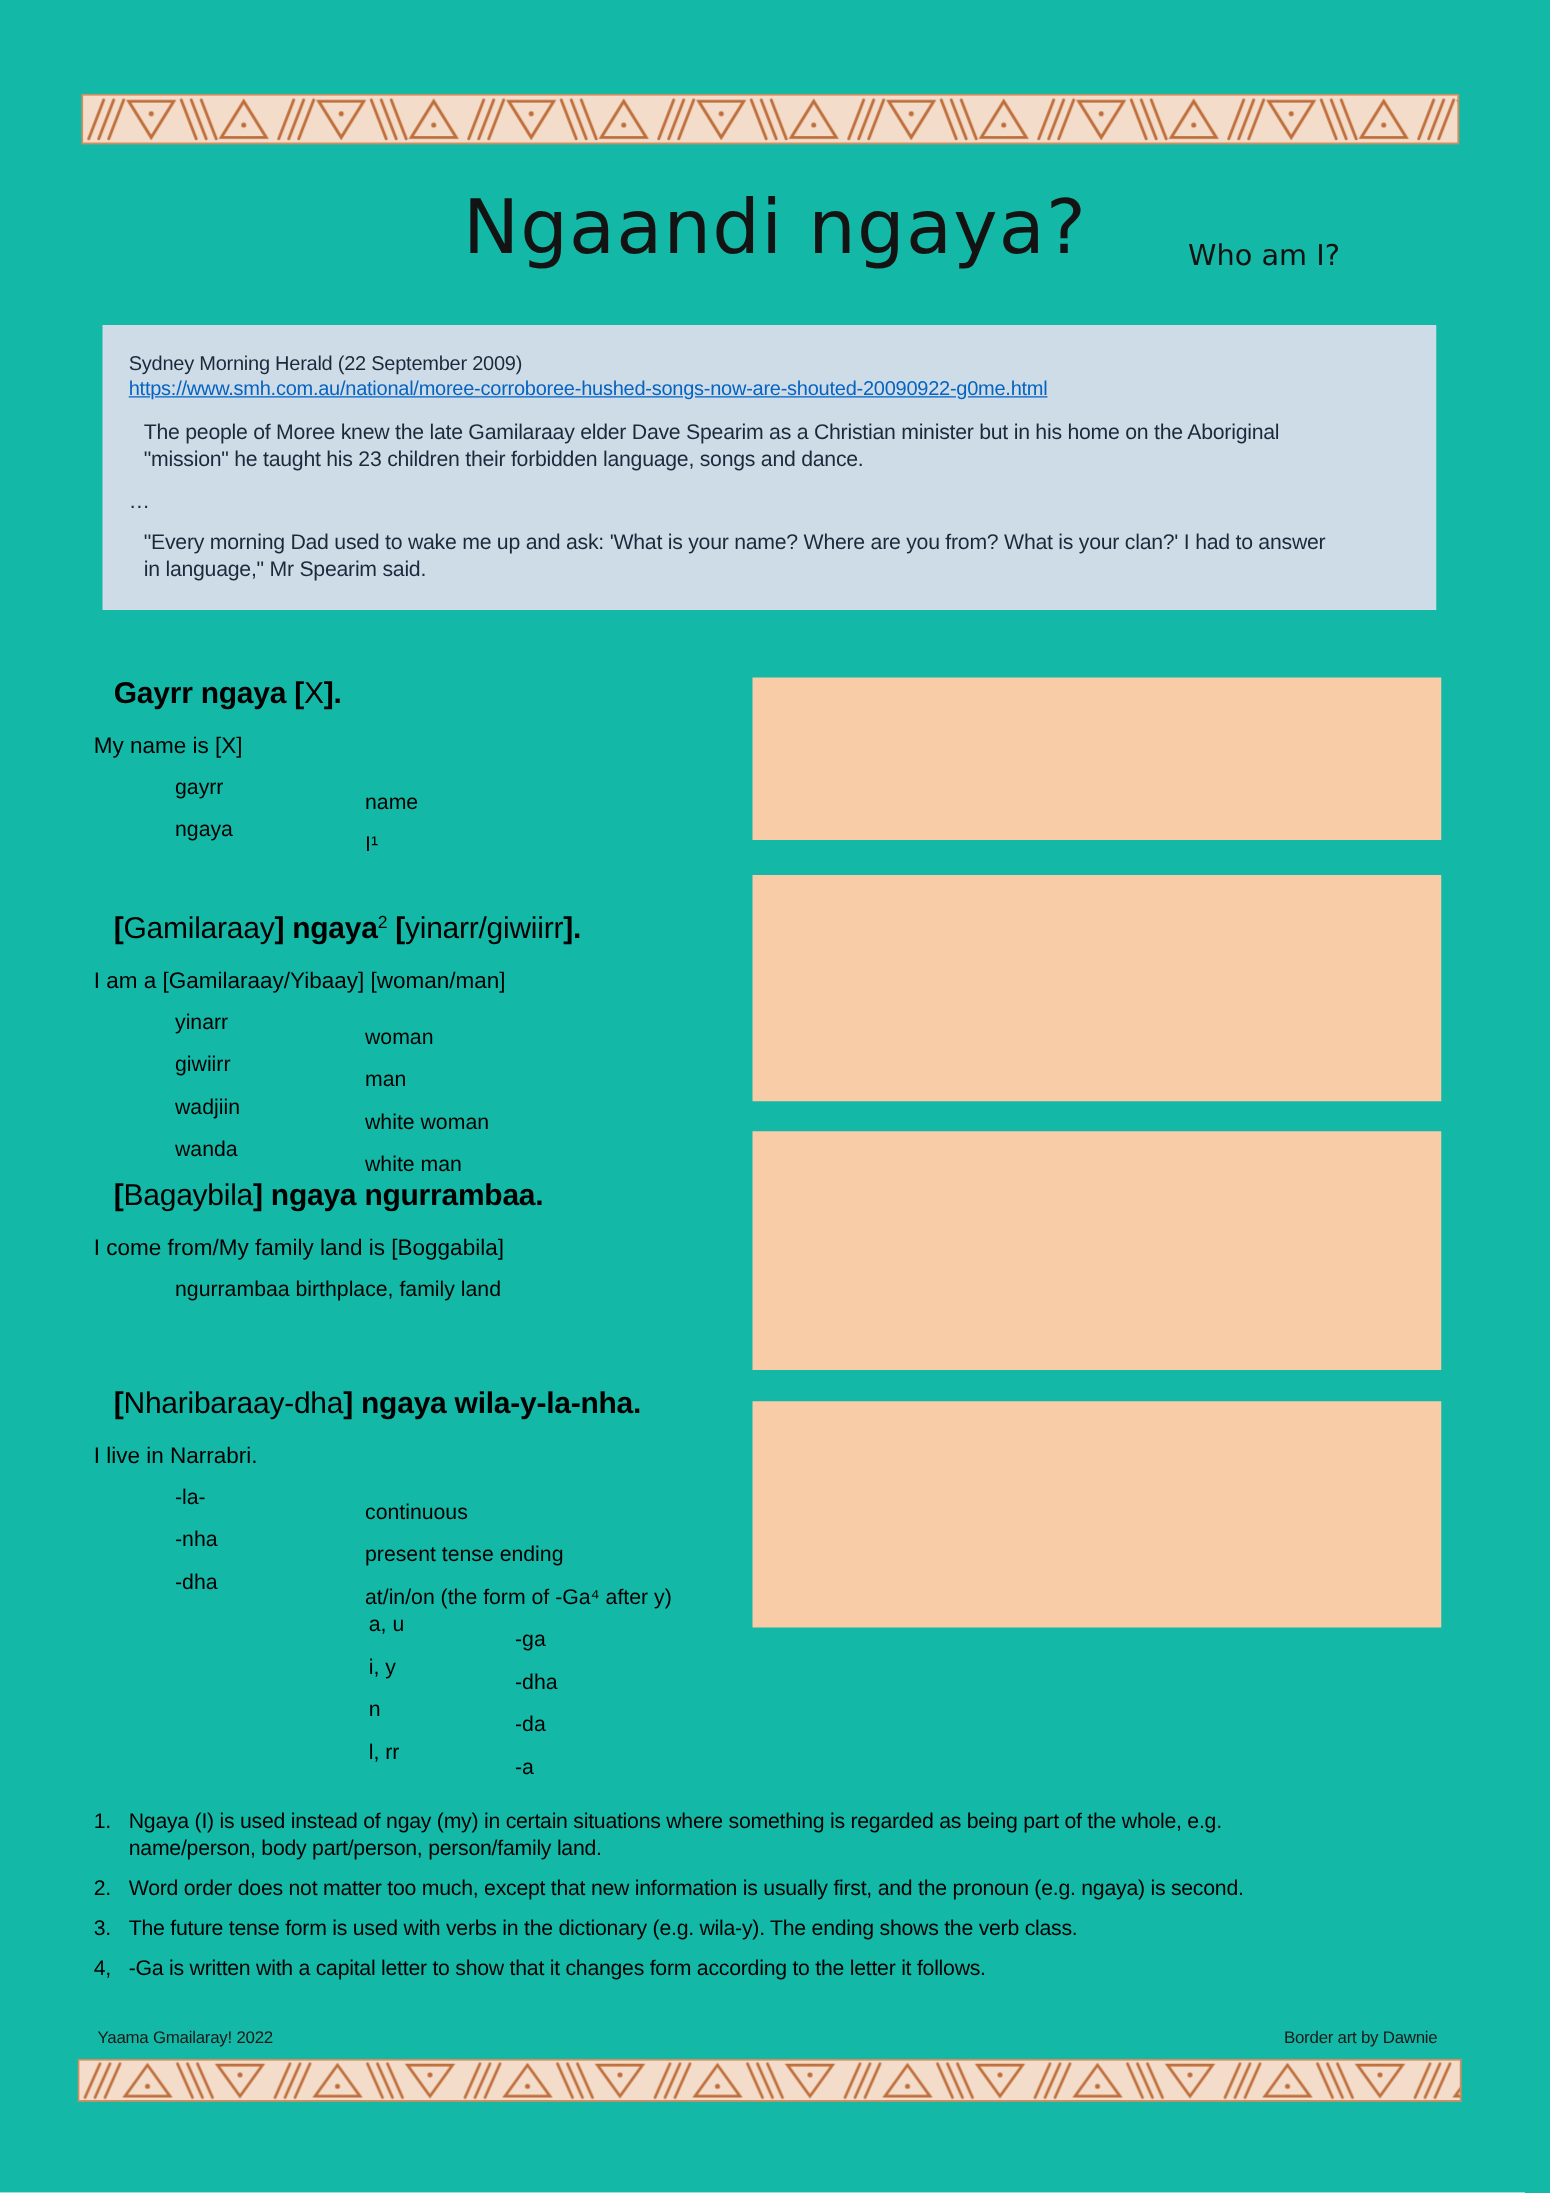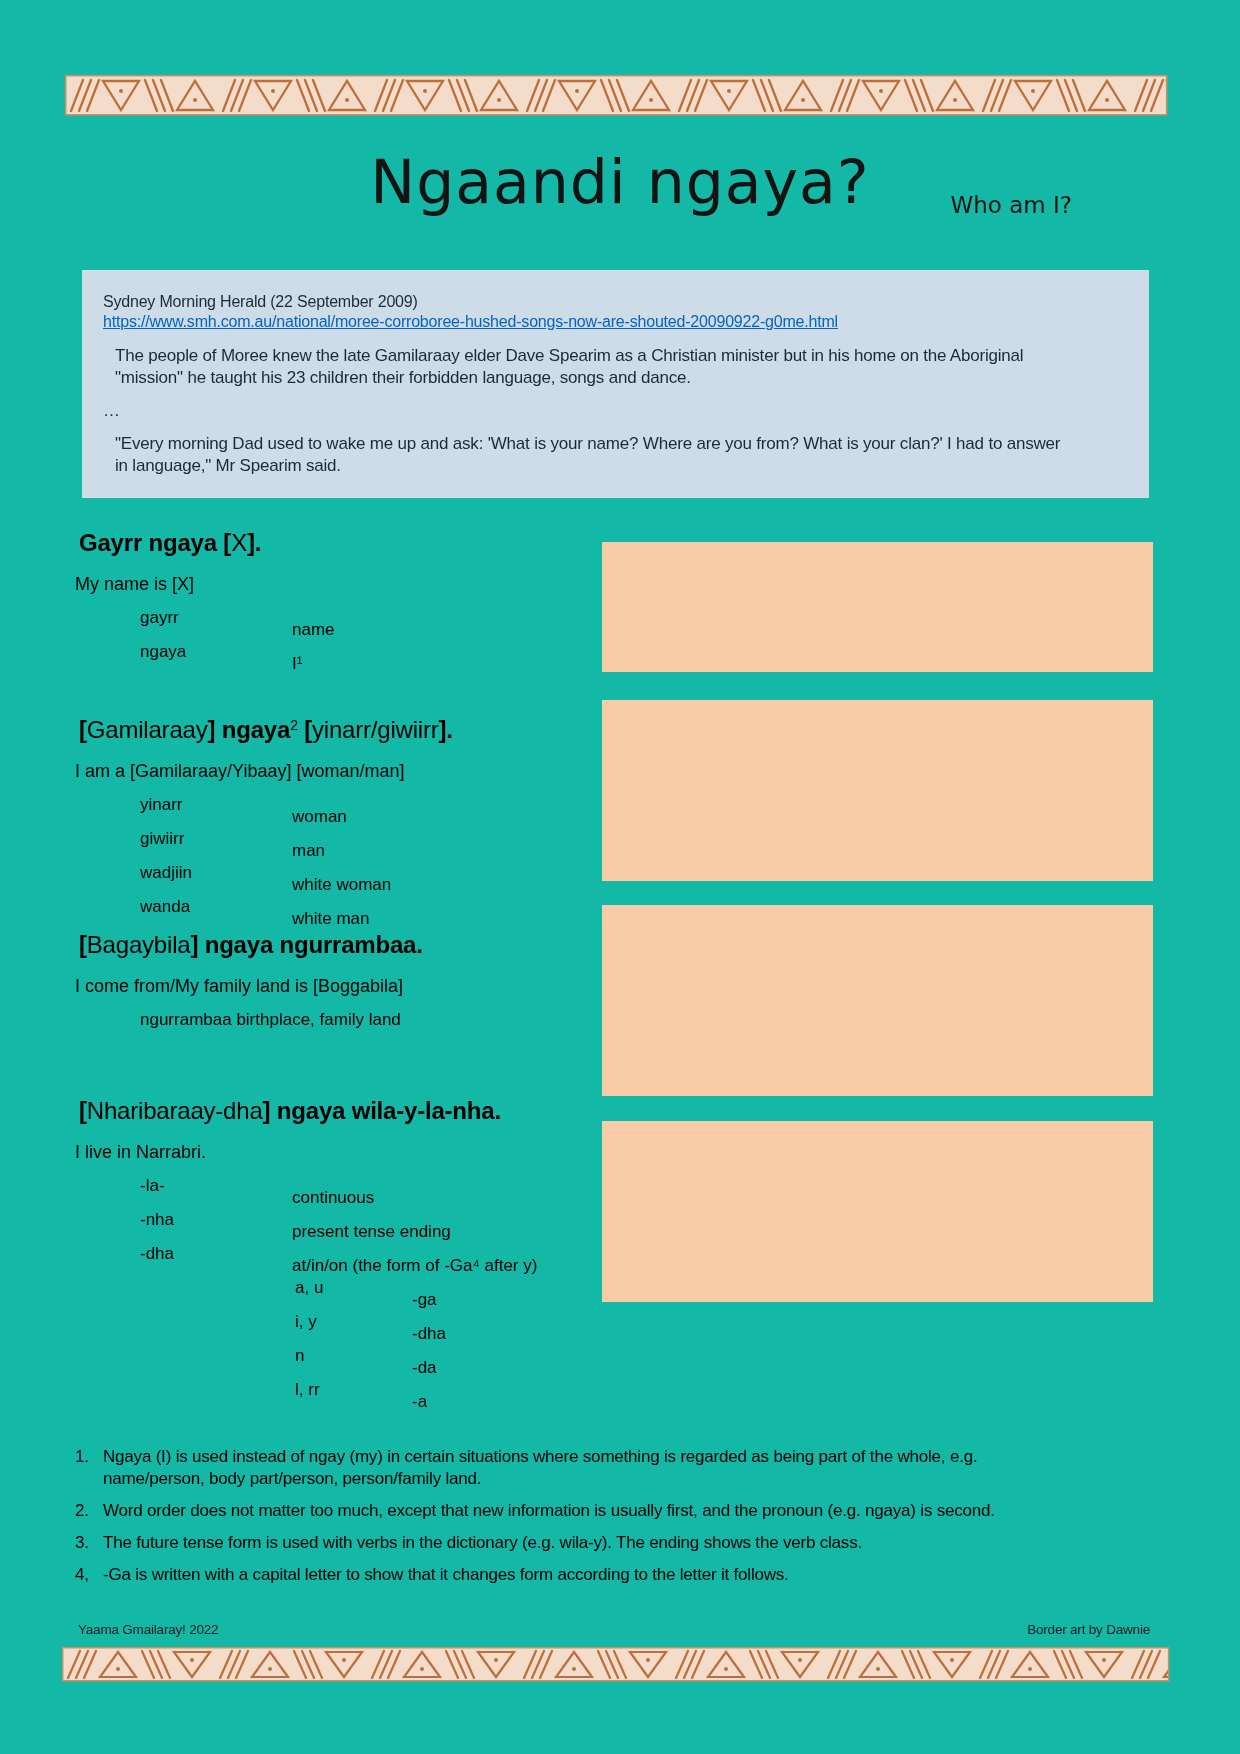--- a/index.html
+++ b/index.html
@@ -26,39 +26,39 @@
   }
   .subtitle{
     position:absolute;left:0;top:192px;width:1072px;
     text-align:right;font-size:23px;line-height:1.2;
     font-family:"DejaVu Sans","Liberation Sans",sans-serif;
     font-weight:400;color:#131313;
   }
 
   
   .source-box{
-    position:absolute;left:82px;top:270px;width:1067px;height:228px;
+    position:absolute;left:82px;top:260px;width:1067px;height:228px;
     background:#CEDCE8;box-sizing:border-box;
     padding:22px 20px 0 21px;
     color:#1B2A3A;font-size:16px;letter-spacing:-0.2px;
   }
   .source-box .cite{font-size:16px;line-height:20px;}
   .source-box .link{
     display:inline-block;font-size:16px;line-height:20px;
     color:#0563C1;text-decoration:underline;cursor:pointer;
   }
   .source-box p{margin:12px;font-size:17px;line-height:22px;}
   .source-box .para1{margin-top:13px;max-width:965px;}
   .source-box .dots{font-size:17px;line-height:20px;}
   .source-box .para2{max-width:960px;}
 
   
   .lesson{position:absolute;left:75px;width:540px;}
   .lesson h2{
-    margin:4px;font-size:24px;line-height:30px;font-weight:700;
+    margin:16px;font-size:24px;line-height:30px;font-weight:700;
     letter-spacing:-0.2px;white-space:nowrap;
   }
   .lesson h2 .rg{font-weight:400;}
   .lesson h2 .sup{font-weight:400;font-size:14px;vertical-align:8px;}
   .lesson .translation{margin:16px 0 0 0;font-size:18px;line-height:21px;}
   .vocab{margin-top:12px;}
   .vrow{display:flex;font-size:17px;line-height:22px;gap:32px;}
   .vrow .term{margin-left:65px;width:120px;flex:none;}
   .vrow .def{flex:1;margin-top:12px;}
   .vrow.sub .term{margin-left:220px;width:85px;}

